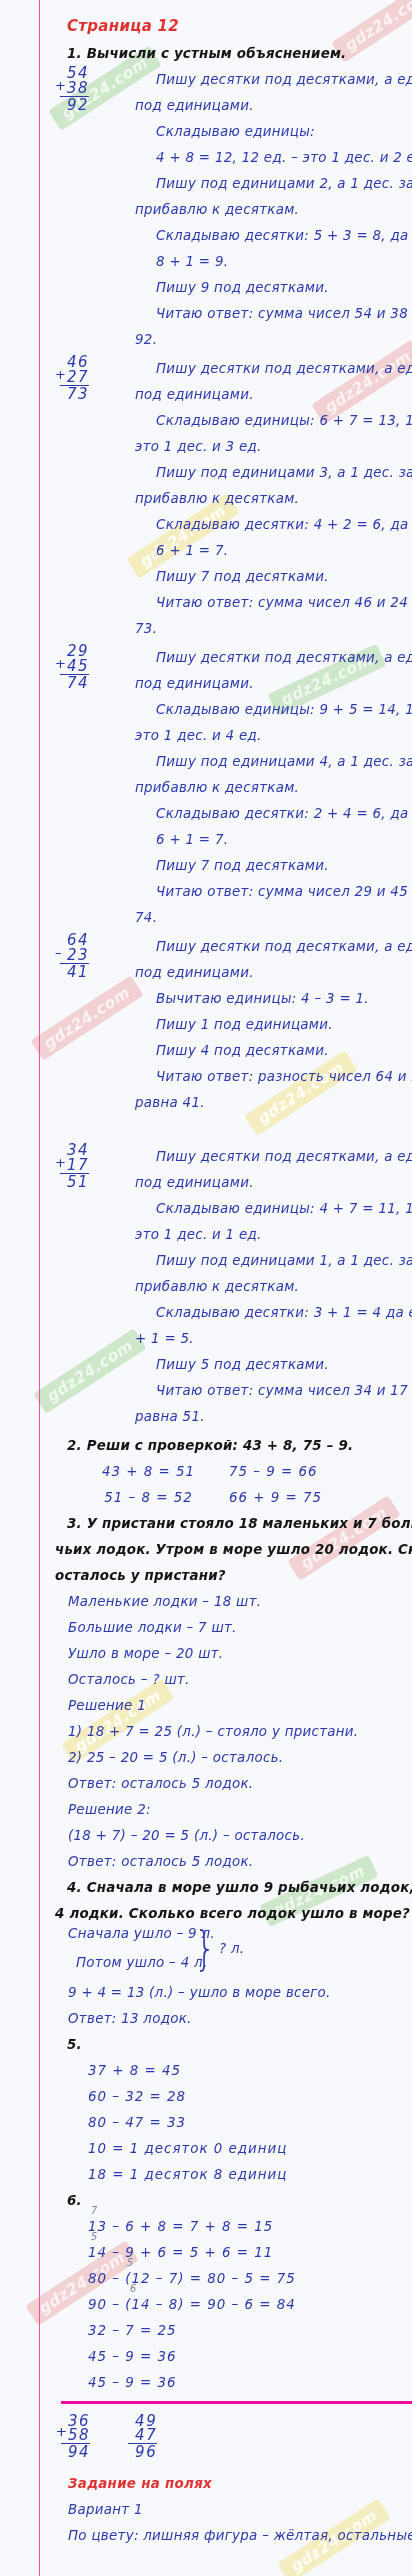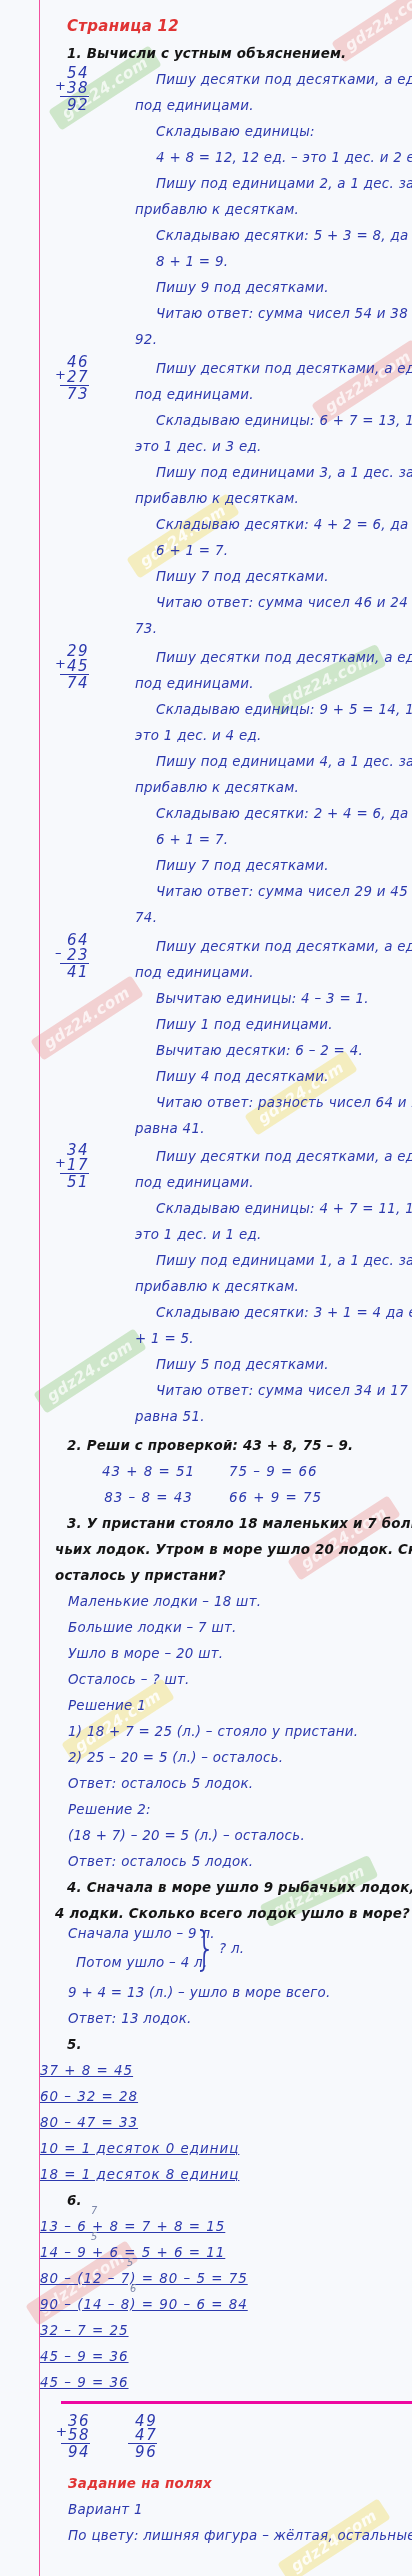--- a/index.html
+++ b/index.html
@@ -17,21 +17,21 @@
   .title-row{height:28px;}
   .hand{font-style:italic;font-size:13.4px;letter-spacing:0.3px;white-space:nowrap;}
   .red{color:#e03434;font-size:15px;font-weight:600;margin-left:67px;}
   .redsmall{color:#e03434;font-size:13.4px;font-weight:600;margin-left:68px;}
   .black{color:#151515;font-weight:700;margin-left:67px;letter-spacing:0.2px;}
   .taskc{color:#151515;font-weight:700;margin-left:55px;letter-spacing:0.2px;}
   .blue{color:#2c39ae;}
   .ind{margin-left:156px;}
   .cont{margin-left:135px;}
   .left{margin-left:68px;}
-  .lefteq{margin-left:40px;letter-spacing:1px;text-decoration:underline;}
+  .lefteq{margin-left:88px;letter-spacing:1px;}
   .colblock{position:relative;}
   .colstack{position:absolute;left:67px;top:2.1px;color:#2c39ae;font-style:italic;}
   .colstack .sign{position:absolute;left:-12px;top:12px;font-size:13px;}
   .colstack .num{font-size:15px;line-height:14.4px;letter-spacing:1.5px;}
   .colstack .ul{border-bottom:1.5px solid #2c39ae;margin-left:-6.7px;padding-left:6.7px;padding-bottom:0.5px;margin-bottom:1px;}
   .pl{margin-left:68px;width:161px;display:inline-block;letter-spacing:1px;margin-top:36px;}
   .pr{letter-spacing:1px;}
   .bracewrap{position:relative;height:53px;}
   .b1{position:absolute;left:68px;top:2px;}
   .b2{position:absolute;left:76px;top:31px;}
@@ -218,23 +218,20 @@
         <div class="row">
           <span class="hand blue cont">под единицами.</span>
         </div>
         <div class="row">
           <span class="hand blue ind">Вычитаю единицы: 4 – 3 = 1.</span>
         </div>
         <div class="row">
           <span class="hand blue ind">Пишу 1 под единицами.</span>
         </div>
         <div class="row">
-          <span class="hand blue ind">Вычитаю десятки: 6 – 2 = 4.</span>
-        </div>
-        <div class="row">
           <span class="hand blue ind">Пишу 4 под десятками.</span>
         </div>
         <div class="row">
           <span class="hand blue ind">Читаю ответ: разность чисел 64 и 23</span>
         </div>
         <div class="row">
           <span class="hand blue cont">равна 41.</span>
         </div>
       </div>
       <div class="colblock" style="height: 289px;">
@@ -281,21 +278,21 @@
         </div>
       </div>
       <div class="row">
         <span class="hand black">2. Реши с проверкой: 43 + 8, 75 – 9.</span>
       </div>
       <div class="row">
         <span class="hand blue pl">43 + 8 = 51</span>
         <span class="hand blue pr">75 – 9 = 66</span>
       </div>
       <div class="row">
-        <span class="hand blue pl">83 – 8 = 43</span>
+        <span class="hand blue pl">51 – 8 = 52</span>
         <span class="hand blue pr">66 + 9 = 75</span>
       </div>
       <div class="row">
         <span class="hand black">3. У пристани стояло 18 маленьких и 7 больших рыба-</span>
       </div>
       <div class="row">
         <span class="hand taskc">чьих лодок. Утром в море ушло 20 лодок. Сколько лодок</span>
       </div>
       <div class="row">
         <span class="hand taskc">осталось у пристани?</span>

